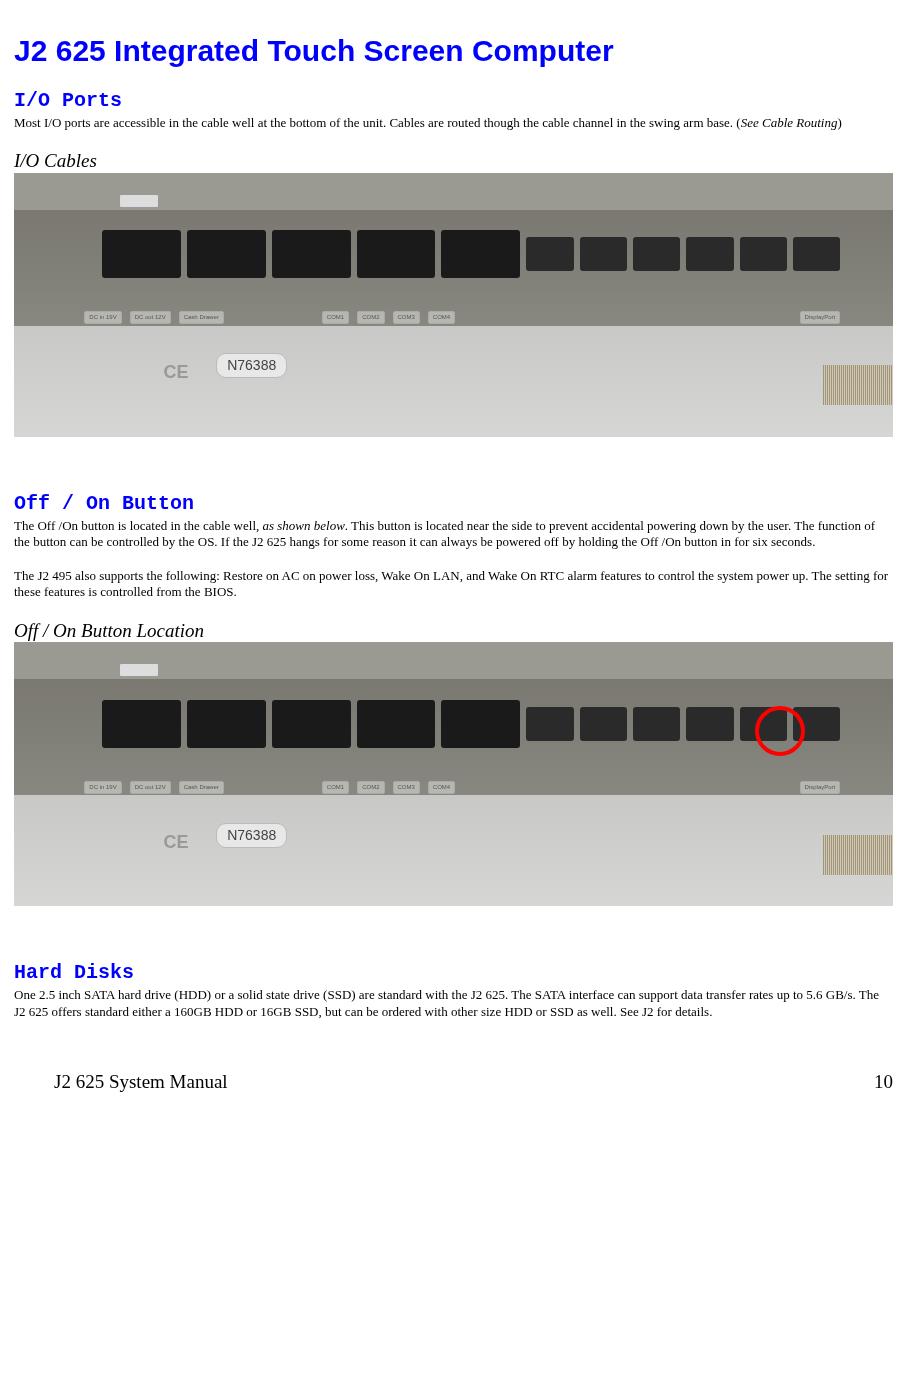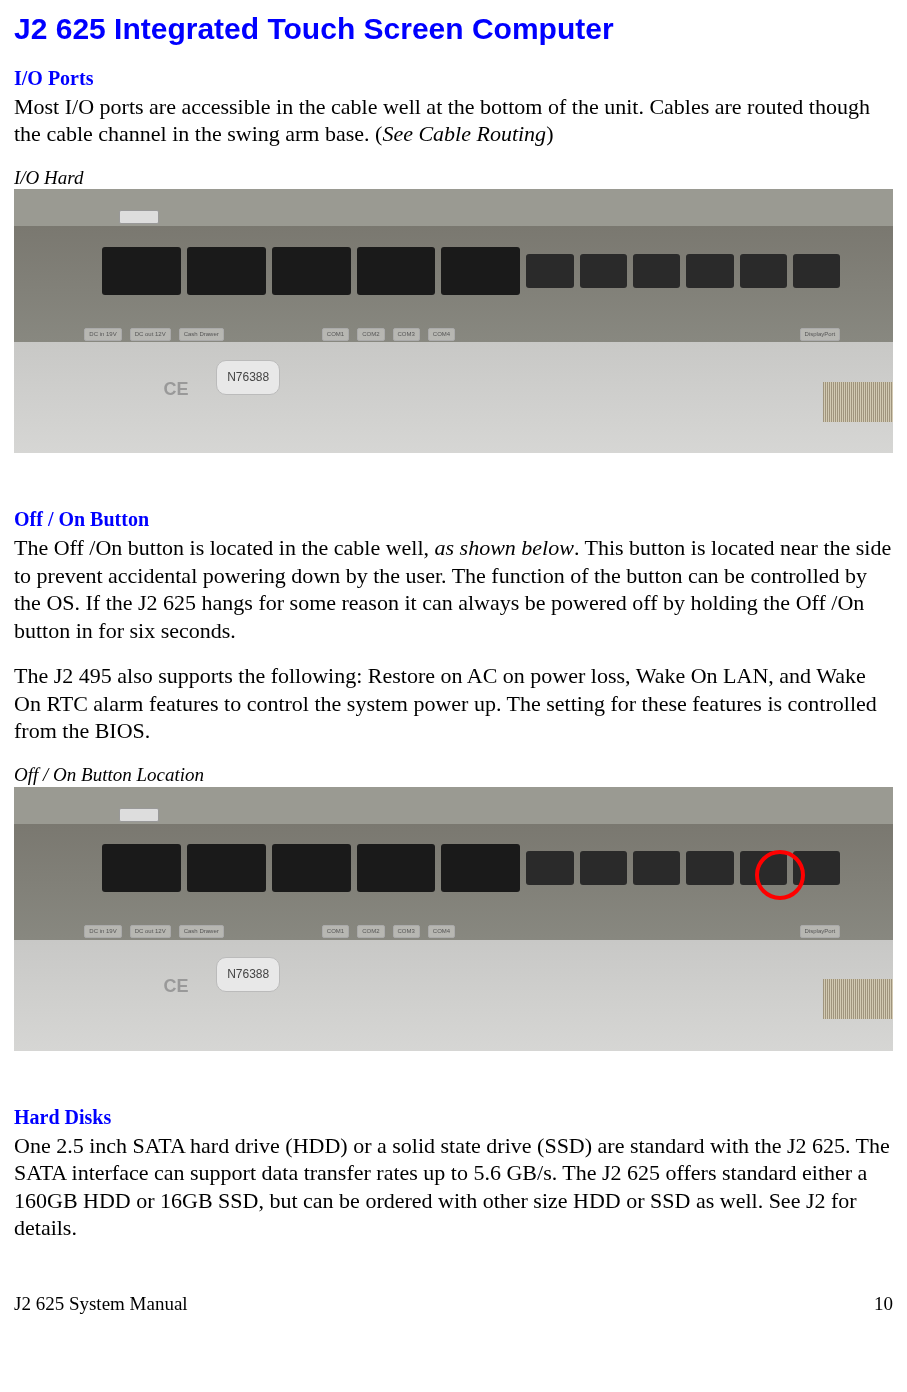--- a/index.html
+++ b/index.html
@@ -15,30 +15,31 @@
       background: #fff;
       padding: 10px 14px 20px 14px;
       width: 907px;
     }
     .page-title {
       font-family: Arial, Helvetica, sans-serif;
       color: #0000ff;
       font-size: 30px;
       font-weight: bold;
       margin-bottom: 18px;
+      margin-top: 22px;
     }
     .section-heading {
-      font-family: Liberation Serif, serif;
+      font-family: Liberation Mono, monospace;
       color: #0000ff;
       font-size: 20px;
       font-weight: bold;
       margin-bottom: 2px;
     }
     .body-text {
-      font-size: 22px;
+      font-size: 13px;
       margin-bottom: 18px;
     }
     .italic-label {
       font-style: italic;
       font-size: 19px;
       margin-bottom: 0px;
     }
     .inline-italic {
       font-style: italic;
     }
@@ -91,24 +92,24 @@
       font-family: Arial, sans-serif;
       white-space: nowrap;
     }
     .sticker {
       position: absolute;
       bottom: 22%;
       left: 23%;
       background: #e8e8e8;
       border: 1px solid #bbb;
       border-radius: 10px;
-      font-size: 12px;
+      font-size: 14px;
       font-family: Arial, sans-serif;
       color: #444;
-      padding: 9px 10px;
+      padding: 3px 10px;
     }
     .ce-mark {
       position: absolute;
       bottom: 20%;
       left: 17%;
       font-size: 18px;
       font-family: Arial, sans-serif;
       color: #999;
       font-weight: bold;
     }
@@ -131,20 +132,21 @@
       border-radius: 50%;
     }
     .footer {
       margin-top: 50px;
       display: flex;
       justify-content: space-between;
       font-size: 19px;
     }
     .footer-left {
       line-height: 1.3;
+      margin-left: 40px;
     }
     .footer-right {
       line-height: 1.3;
     }
     .eth-port {
       position: absolute;
       top: 24%;
       left: 12%;
       width: 32px;
       height: 26px;
@@ -165,21 +167,21 @@
 </head>
 <body>
 
 <h1 class="page-title">J2 625 Integrated Touch Screen Computer</h1>
 
 <h2 class="section-heading">I/O Ports</h2>
 <p class="body-text">
   <span>Most I/O ports are accessible in the cable well at the bottom of the unit. Cables are routed though the cable channel in the swing arm base. (</span><span class="inline-italic">See Cable Routing</span><span>)</span>
 </p>
 
-<p class="italic-label">I/O Hard</p>
+<p class="italic-label">I/O Cables</p>
 <div class="image-placeholder">
   <div class="usb-top"></div>
   <div class="eth-port"></div>
   <div class="panel-row">
     <div class="port"></div>
     <div class="port"></div>
     <div class="port"></div>
     <div class="port"></div>
     <div class="port"></div>
     <div class="port usb"></div>

